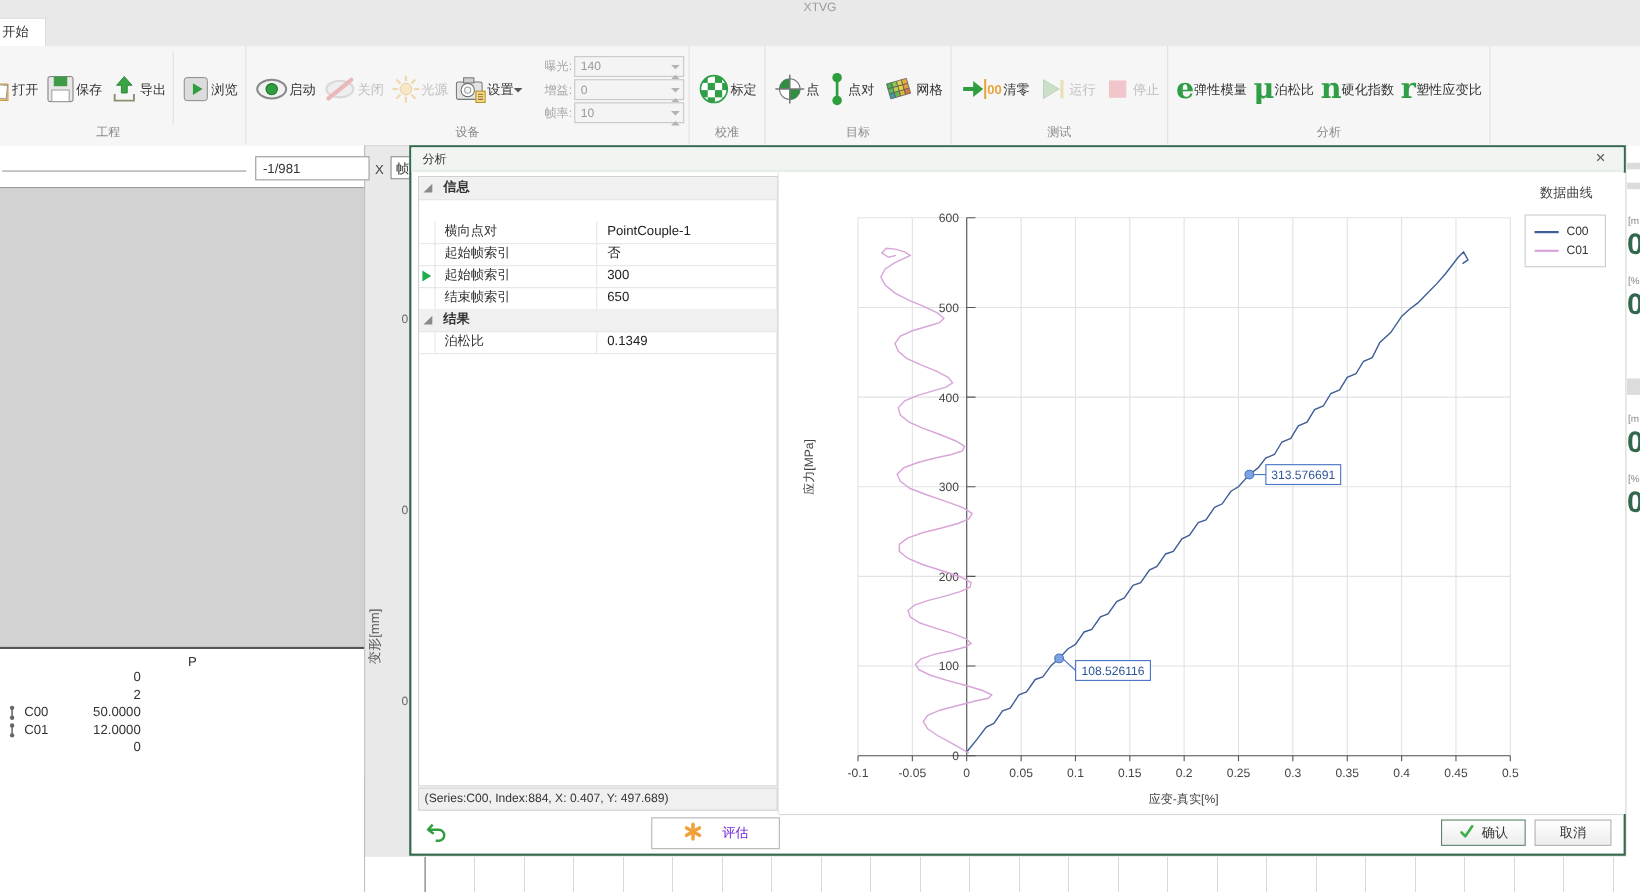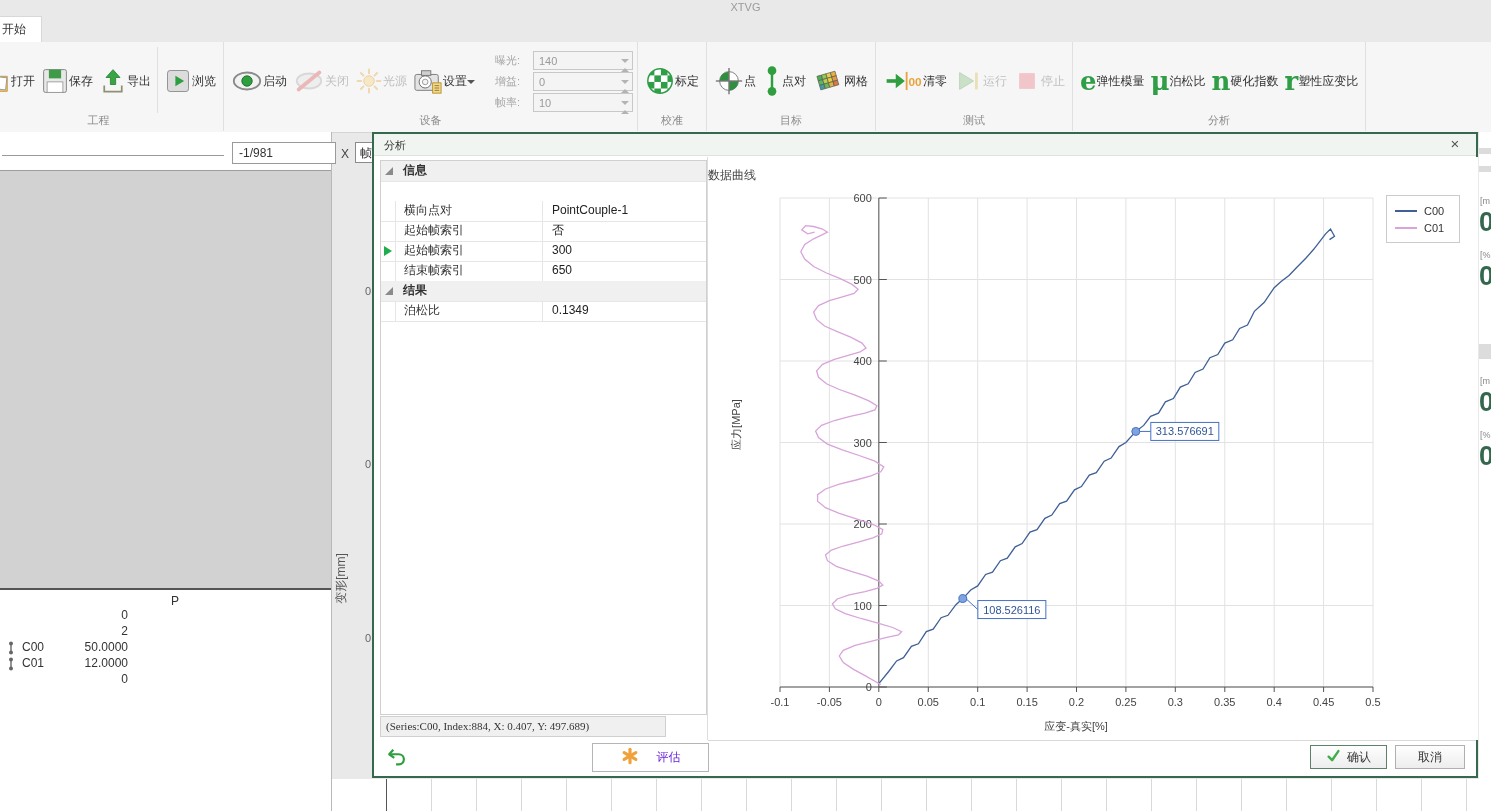--- a/index.html
+++ b/index.html
@@ -17,21 +17,21 @@
   .rib-label{position:absolute;bottom:3px;left:0;width:100%;text-align:center;font-size:11px;color:#8a8a8a;}
   .rib-btn{min-width:40px;height:64px;display:flex;flex-direction:row;align-items:center;padding:2px 3px 0 3px;cursor:default;}
   .rib-btn .rib-ico{height:38px;display:flex;align-items:center;justify-content:center;}
   .rib-btn .rib-txt{font-size:12px;color:#333;white-space:nowrap;margin-top:1px;}
   .rib-btn.disabled .rib-txt{color:#bfbfbf;}
   .rib-btn.sep{border-left:1px solid #e0e0e0;margin-left:3px;padding-left:6px;}
   .rib-caret{width:0;height:0;border-left:4px solid transparent;border-right:4px solid transparent;border-top:4px solid #555;margin:2px auto 0;}
   .ltr{font-size:26px;font-weight:bold;color:#2f9e46;line-height:30px;font-family:"DejaVu Serif",serif;}
   .rib-fields{display:flex;flex-direction:column;gap:2px;margin:4px 0 0 8px;}
   .rib-field{display:flex;align-items:center;height:19px;}
-  .rib-field .fl{width:34px;font-size:11px;color:#a8a8a8;text-align:right;margin-right:13px;}
+  .rib-field .fl{width:34px;font-size:11px;color:#a8a8a8;text-align:right;margin-right:2px;}
   .spin{position:relative;width:100px;height:19px;background:#f4f4f4;border:1px solid #c8c8c8;font-size:11px;color:#9a9a9a;line-height:18px;padding-left:5px;box-sizing:border-box;}
   .spin .arr{position:absolute;right:2px;width:9px;height:8px;}
   .spin .up{top:1px;} .spin .dn{bottom:1px;}
   .tri-up{width:0;height:0;border-left:4px solid transparent;border-right:4px solid transparent;border-bottom:4px solid #b3b3b3;margin:2px auto;}
   .tri-dn{width:0;height:0;border-left:4px solid transparent;border-right:4px solid transparent;border-top:4px solid #b3b3b3;margin:2px auto;}
   
   .leftpanel{left:0;top:132px;width:332px;height:679px;background:#fff;border-right:1px solid #b9b9b9;box-sizing:border-box;}
   .slider-track{left:2px;top:155px;width:222px;height:1px;background:#9a9a9a;}
   .frame-input{left:232px;top:142px;width:96px;height:20px;border:1px solid #9a9a9a;background:#fff;font-size:12px;color:#333;
                font-family:"Liberation Sans",sans-serif;padding:0 0 0 6px;}
@@ -65,28 +65,28 @@
   .dlg-close{position:absolute;right:12px;top:1px;width:18px;height:18px;font-size:15px;color:#555;text-align:center;line-height:18px;cursor:default;}
   .pg{position:absolute;left:6px;top:26px;width:327px;height:555px;border:1px solid #d0d0d0;background:#fff;box-sizing:border-box;}
   .pg-row{position:absolute;left:0;width:325px;height:20px;border-bottom:1px solid #e6e6e6;font-size:12px;line-height:19px;}
   .pg-gut{position:absolute;left:0;top:0;width:14px;height:20px;border-right:1px solid #e6e6e6;}
   .pg-lab{position:absolute;left:15px;top:0;width:147px;height:20px;border-right:1px solid #e6e6e6;padding-left:8px;box-sizing:border-box;color:#333;}
   .pg-val{position:absolute;left:163px;top:0;right:0;height:20px;padding-left:8px;color:#222;}
   .pg-sec{background:#f0f0f0;font-weight:bold;}
   .pg-sec .pg-sectext{position:absolute;left:22px;top:0;}
   .pg-tri{position:absolute;left:4px;top:6px;width:0;height:0;border-bottom:8px solid #8a8a8a;border-left:8px solid transparent;}
   .pg-arrow{position:absolute;left:3px;top:5px;width:0;height:0;border-left:8px solid #1fae4b;border-top:5px solid transparent;border-bottom:5px solid transparent;}
-  .dlg-status{position:absolute;left:6px;top:582px;width:286px;height:21px;background:#f0f0f0;border:1px solid #d0d0d0;
-              font-size:11px;color:#333;line-height:19px;padding-left:5px;box-sizing:border-box;font-family:Liberation Serif, serif;}
+  .dlg-status{position:absolute;left:6px;top:582px;width:327px;height:21px;background:#f0f0f0;border:1px solid #d0d0d0;
+              font-size:11px;color:#333;line-height:19px;padding-left:5px;box-sizing:border-box;}
   .undo{position:absolute;left:12px;top:612px;width:22px;height:22px;}
   .evalbtn{position:absolute;left:218px;top:609px;width:115px;height:27px;border:1px solid #b5b5b5;background:#fff;
            display:flex;align-items:center;justify-content:center;gap:18px;font-size:12px;color:#6d28d9;}
   .vdiv{position:absolute;left:333px;top:23px;width:1px;height:583px;background:#ddd;}
   .chartpanel{position:absolute;left:334px;top:23px;width:770px;height:583px;background:#fff;}
-  .ch-title{position:absolute;left:0;top:10px;width:740px;text-align:left;font-size:12px;color:#444;}
+  .ch-title{position:absolute;left:0;top:10px;width:740px;text-align:right;font-size:12px;color:#444;}
   .ch-ylab{position:absolute;left:-2px;top:260px;width:60px;transform:rotate(-90deg);font-size:11px;color:#444;text-align:center;}
   .ch-xlab{position:absolute;left:98px;top:562px;width:540px;text-align:center;font-size:11px;color:#444;}
   .legend{position:absolute;left:678px;top:38px;width:74px;height:48px;border:1px solid #cbcbcb;background:#fff;
           display:flex;flex-direction:column;justify-content:center;gap:5px;padding-left:8px;box-sizing:border-box;}
   .lg-entry{display:flex;align-items:center;gap:7px;}
   .lg-line{width:22px;height:2px;display:inline-block;}
   .lg-text{font-size:11px;color:#333;}
   .foot-sep{position:absolute;left:334px;top:606px;width:768px;height:1px;background:#d9d9d9;}
   .btn{position:absolute;height:24px;background:linear-gradient(#fefefe,#ededed);font-size:12px;color:#333;
        display:flex;align-items:center;justify-content:center;gap:6px;box-sizing:border-box;}

